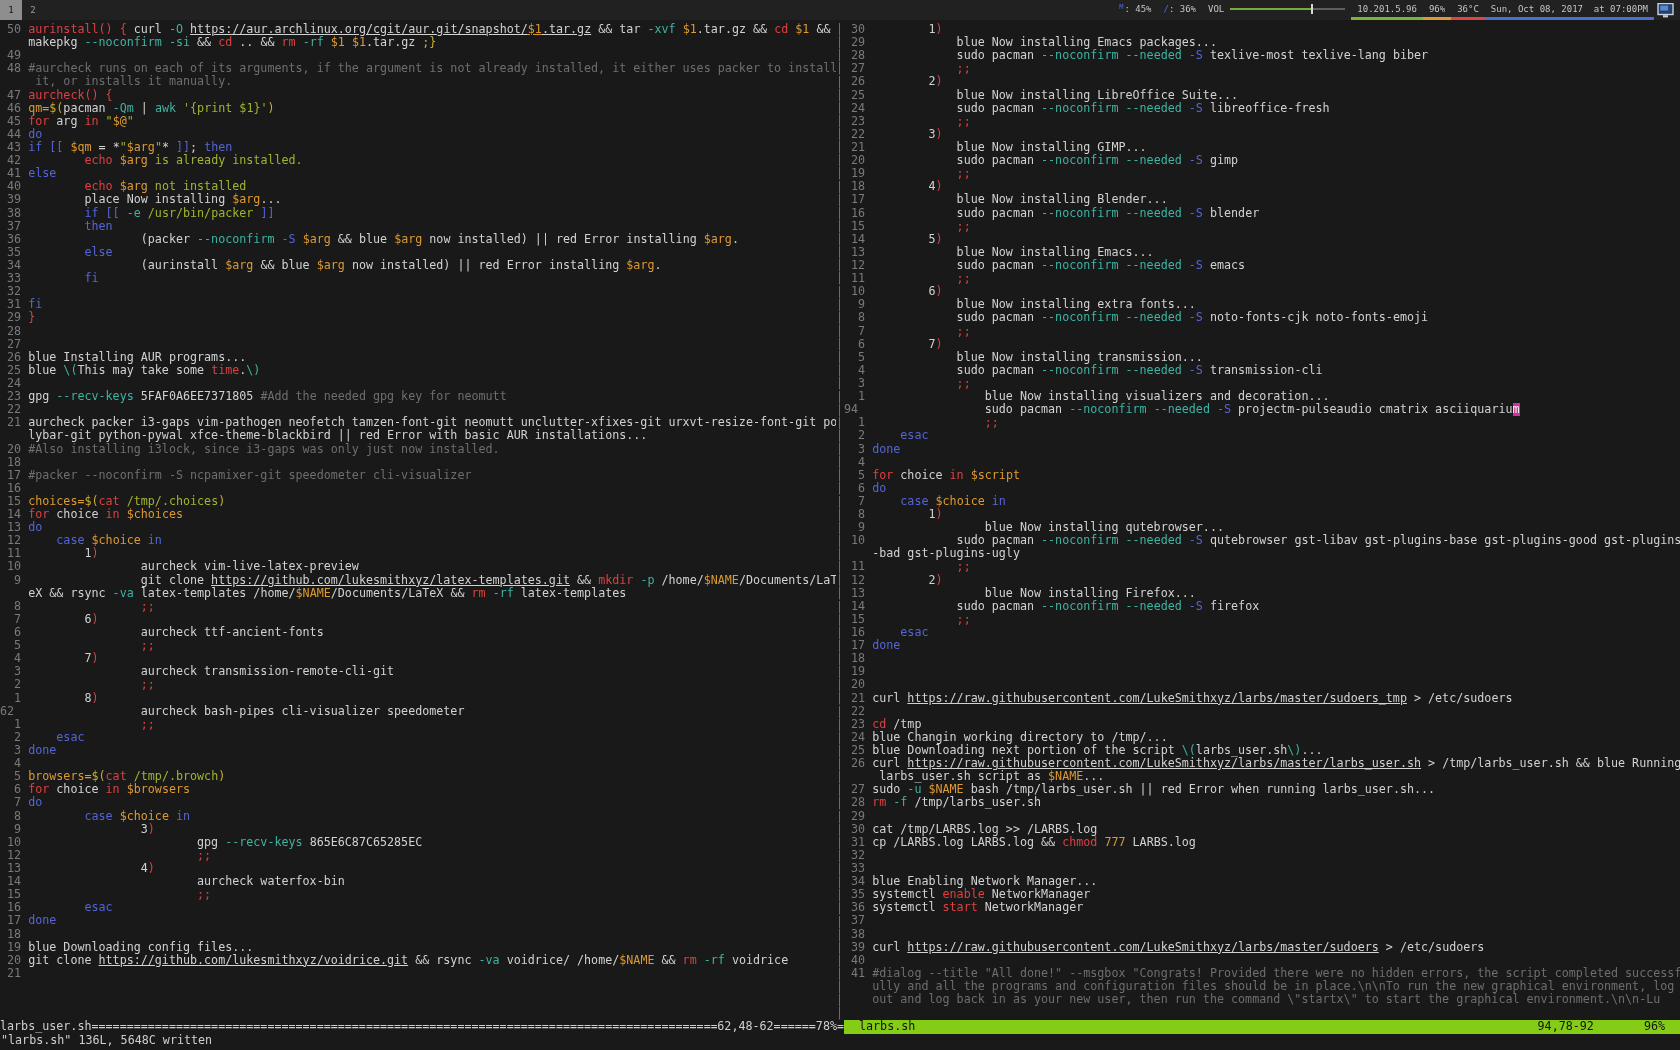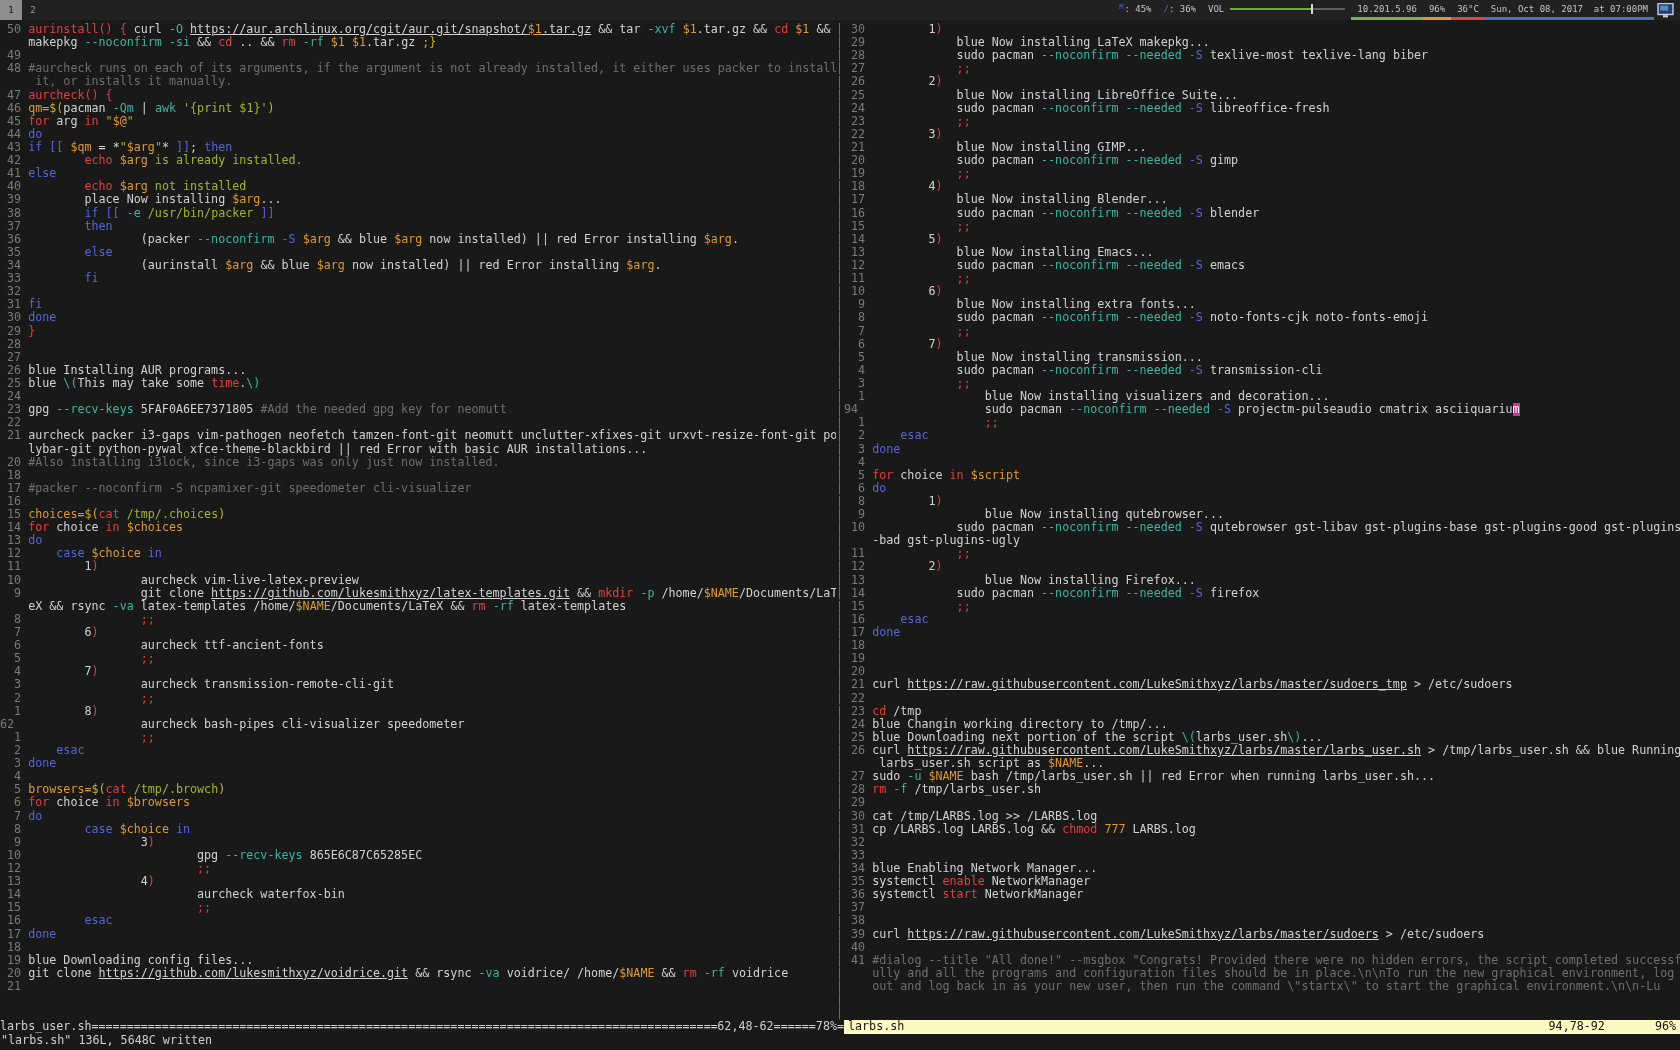--- a/index.html
+++ b/index.html
@@ -37,22 +37,22 @@
   .yel{color:#c9b02e}
   .grn{color:#a2b42e}
   .tea{color:#3db3a2}
   .blu{color:#5465d8}
   .url{color:#d2d2d2;text-decoration:underline}
   .urlo{color:#dd9a32;text-decoration:underline}
   .cur{background:#d1309c;color:#f4f4f4}
   .stl-left{position:absolute;left:0;top:1000px;width:844px;height:13.5px;display:flex;
     white-space:pre;color:#cfcfcf;overflow:hidden}
   .stl-left .fill{flex:1;overflow:hidden}
-  .stl-right{position:absolute;left:844px;top:1000px;width:836px;height:13.5px;background:#fef9c3;
-    color:#141414;display:flex;white-space:pre;padding:0 4px}
+  .stl-right{position:absolute;left:844px;top:1000px;width:836px;height:13.5px;background:#84cc16;
+    color:#141414;display:flex;white-space:pre;padding:0 15px}
   .stl-right .sp{flex:1}
   .stl-right .gap{width:50px}
   .cmdline{position:absolute;left:1px;top:1014px;white-space:pre;color:#cfcfcf}
 </style>
 </head>
 <body>
 
 <div class="topbar">
   <div class="ws active">1</div>
   <div class="ws">2</div>
@@ -97,21 +97,20 @@
       <div class="crow"><span class="num"> 40 </span><span class="fg">        </span><span class="red">echo</span><span class="fg"> </span><span class="org">$arg</span><span class="grn"> not installed</span></div>
       <div class="crow"><span class="num"> 39 </span><span class="fg">        place Now installing </span><span class="org">$arg</span><span class="fg">...</span></div>
       <div class="crow"><span class="num"> 38 </span><span class="fg">        </span><span class="blu">if [[</span><span class="fg"> </span><span class="tea">-e</span><span class="grn"> /usr/bin/packer</span><span class="fg"> </span><span class="blu">]]</span></div>
       <div class="crow"><span class="num"> 37 </span><span class="fg">        </span><span class="blu">then</span></div>
       <div class="crow"><span class="num"> 36 </span><span class="fg">                (packer </span><span class="tea">--noconfirm</span><span class="fg"> </span><span class="blu">-S</span><span class="fg"> </span><span class="org">$arg</span><span class="fg"> &amp;&amp; blue </span><span class="org">$arg</span><span class="fg"> now installed) || red Error installing </span><span class="org">$arg</span><span class="fg">.</span></div>
       <div class="crow"><span class="num"> 35 </span><span class="fg">        </span><span class="blu">else</span></div>
       <div class="crow"><span class="num"> 34 </span><span class="fg">                (aurinstall </span><span class="org">$arg</span><span class="fg"> &amp;&amp; blue </span><span class="org">$arg</span><span class="fg"> now installed) || red Error installing </span><span class="org">$arg</span><span class="fg">.</span></div>
       <div class="crow"><span class="num"> 33 </span><span class="fg">        </span><span class="blu">fi</span></div>
       <div class="crow"><span class="num"> 32 </span></div>
       <div class="crow"><span class="num"> 31 </span><span class="blu">fi</span></div>
-      <div class="crow"><span class="num"> 30 </span><span class="blu">done</span></div>
       <div class="crow"><span class="num"> 29 </span><span class="red">}</span></div>
       <div class="crow"><span class="num"> 28 </span></div>
       <div class="crow"><span class="num"> 27 </span></div>
       <div class="crow"><span class="num"> 26 </span><span class="fg">blue Installing AUR programs...</span></div>
       <div class="crow"><span class="num"> 25 </span><span class="fg">blue </span><span class="tea">\(</span><span class="fg">This may take some </span><span class="red">time</span><span class="fg">.</span><span class="tea">\)</span></div>
       <div class="crow"><span class="num"> 24 </span></div>
       <div class="crow"><span class="num"> 23 </span><span class="fg">gpg </span><span class="tea">--recv-keys</span><span class="fg"> 5FAF0A6EE7371805 </span><span class="com">#Add the needed gpg key for neomutt</span></div>
       <div class="crow"><span class="num"> 22 </span></div>
       <div class="crow"><span class="num"> 21 </span><span class="fg">aurcheck packer i3-gaps vim-pathogen neofetch tamzen-font-git neomutt unclutter-xfixes-git urxvt-resize-font-git pol</span></div>
       <div class="crow"><span class="num">    </span><span class="fg">lybar-git python-pywal xfce-theme-blackbird || red Error with basic AUR installations...</span></div>
@@ -228,21 +227,21 @@
 |
 |
 |
 |
 |
 |
 |
 |</div>
   <div class="pane right">
       <div class="crow"><span class="num"> 30 </span><span class="fg">        1</span><span class="red">)</span></div>
-      <div class="crow"><span class="num"> 29 </span><span class="fg">            blue Now installing LaTeX makepkg...</span></div>
+      <div class="crow"><span class="num"> 29 </span><span class="fg">            blue Now installing Emacs packages...</span></div>
       <div class="crow"><span class="num"> 28 </span><span class="fg">            sudo pacman </span><span class="tea">--noconfirm --needed</span><span class="fg"> </span><span class="blu">-S</span><span class="fg"> texlive-most texlive-lang biber</span></div>
       <div class="crow"><span class="num"> 27 </span><span class="fg">            </span><span class="red">;;</span></div>
       <div class="crow"><span class="num"> 26 </span><span class="fg">        2</span><span class="red">)</span></div>
       <div class="crow"><span class="num"> 25 </span><span class="fg">            blue Now installing LibreOffice Suite...</span></div>
       <div class="crow"><span class="num"> 24 </span><span class="fg">            sudo pacman </span><span class="tea">--noconfirm --needed</span><span class="fg"> </span><span class="blu">-S</span><span class="fg"> libreoffice-fresh</span></div>
       <div class="crow"><span class="num"> 23 </span><span class="fg">            </span><span class="red">;;</span></div>
       <div class="crow"><span class="num"> 22 </span><span class="fg">        3</span><span class="red">)</span></div>
       <div class="crow"><span class="num"> 21 </span><span class="fg">            blue Now installing GIMP...</span></div>
       <div class="crow"><span class="num"> 20 </span><span class="fg">            sudo pacman </span><span class="tea">--noconfirm --needed</span><span class="fg"> </span><span class="blu">-S</span><span class="fg"> gimp</span></div>
       <div class="crow"><span class="num"> 19 </span><span class="fg">            </span><span class="red">;;</span></div>
@@ -263,20 +262,21 @@
       <div class="crow"><span class="num">  4 </span><span class="fg">            sudo pacman </span><span class="tea">--noconfirm --needed</span><span class="fg"> </span><span class="blu">-S</span><span class="fg"> transmission-cli</span></div>
       <div class="crow"><span class="num">  3 </span><span class="fg">            </span><span class="red">;;</span></div>
       <div class="crow"><span class="num">  1 </span><span class="fg">                blue Now installing visualizers and decoration...</span></div>
       <div class="crow"><span class="num">94  </span><span class="fg">                sudo pacman </span><span class="tea">--noconfirm --needed</span><span class="fg"> </span><span class="blu">-S</span><span class="fg"> projectm-pulseaudio cmatrix asciiquariu</span><span class="cur">m</span></div>
       <div class="crow"><span class="num">  1 </span><span class="fg">                </span><span class="red">;;</span></div>
       <div class="crow"><span class="num">  2 </span><span class="fg">    </span><span class="blu">esac</span></div>
       <div class="crow"><span class="num">  3 </span><span class="blu">done</span></div>
       <div class="crow"><span class="num">  4 </span></div>
       <div class="crow"><span class="num">  5 </span><span class="red">for</span><span class="fg"> choice </span><span class="red">in</span><span class="fg"> </span><span class="org">$script</span></div>
       <div class="crow"><span class="num">  6 </span><span class="blu">do</span></div>
+      <div class="crow"><span class="num">  7 </span><span class="fg">    </span><span class="blu">case</span><span class="fg"> </span><span class="org">$choice</span><span class="fg"> </span><span class="blu">in</span></div>
       <div class="crow"><span class="num">  8 </span><span class="fg">        1</span><span class="red">)</span></div>
       <div class="crow"><span class="num">  9 </span><span class="fg">                blue Now installing qutebrowser...</span></div>
       <div class="crow"><span class="num"> 10 </span><span class="fg">            sudo pacman </span><span class="tea">--noconfirm --needed</span><span class="fg"> </span><span class="blu">-S</span><span class="fg"> qutebrowser gst-libav gst-plugins-base gst-plugins-good gst-plugins</span></div>
       <div class="crow"><span class="num">    </span><span class="fg">-bad gst-plugins-ugly</span></div>
       <div class="crow"><span class="num"> 11 </span><span class="fg">            </span><span class="red">;;</span></div>
       <div class="crow"><span class="num"> 12 </span><span class="fg">        2</span><span class="red">)</span></div>
       <div class="crow"><span class="num"> 13 </span><span class="fg">                blue Now installing Firefox...</span></div>
       <div class="crow"><span class="num"> 14 </span><span class="fg">            sudo pacman </span><span class="tea">--noconfirm --needed</span><span class="fg"> </span><span class="blu">-S</span><span class="fg"> firefox</span></div>
       <div class="crow"><span class="num"> 15 </span><span class="fg">            </span><span class="red">;;</span></div>
       <div class="crow"><span class="num"> 16 </span><span class="fg">    </span><span class="blu">esac</span></div>

